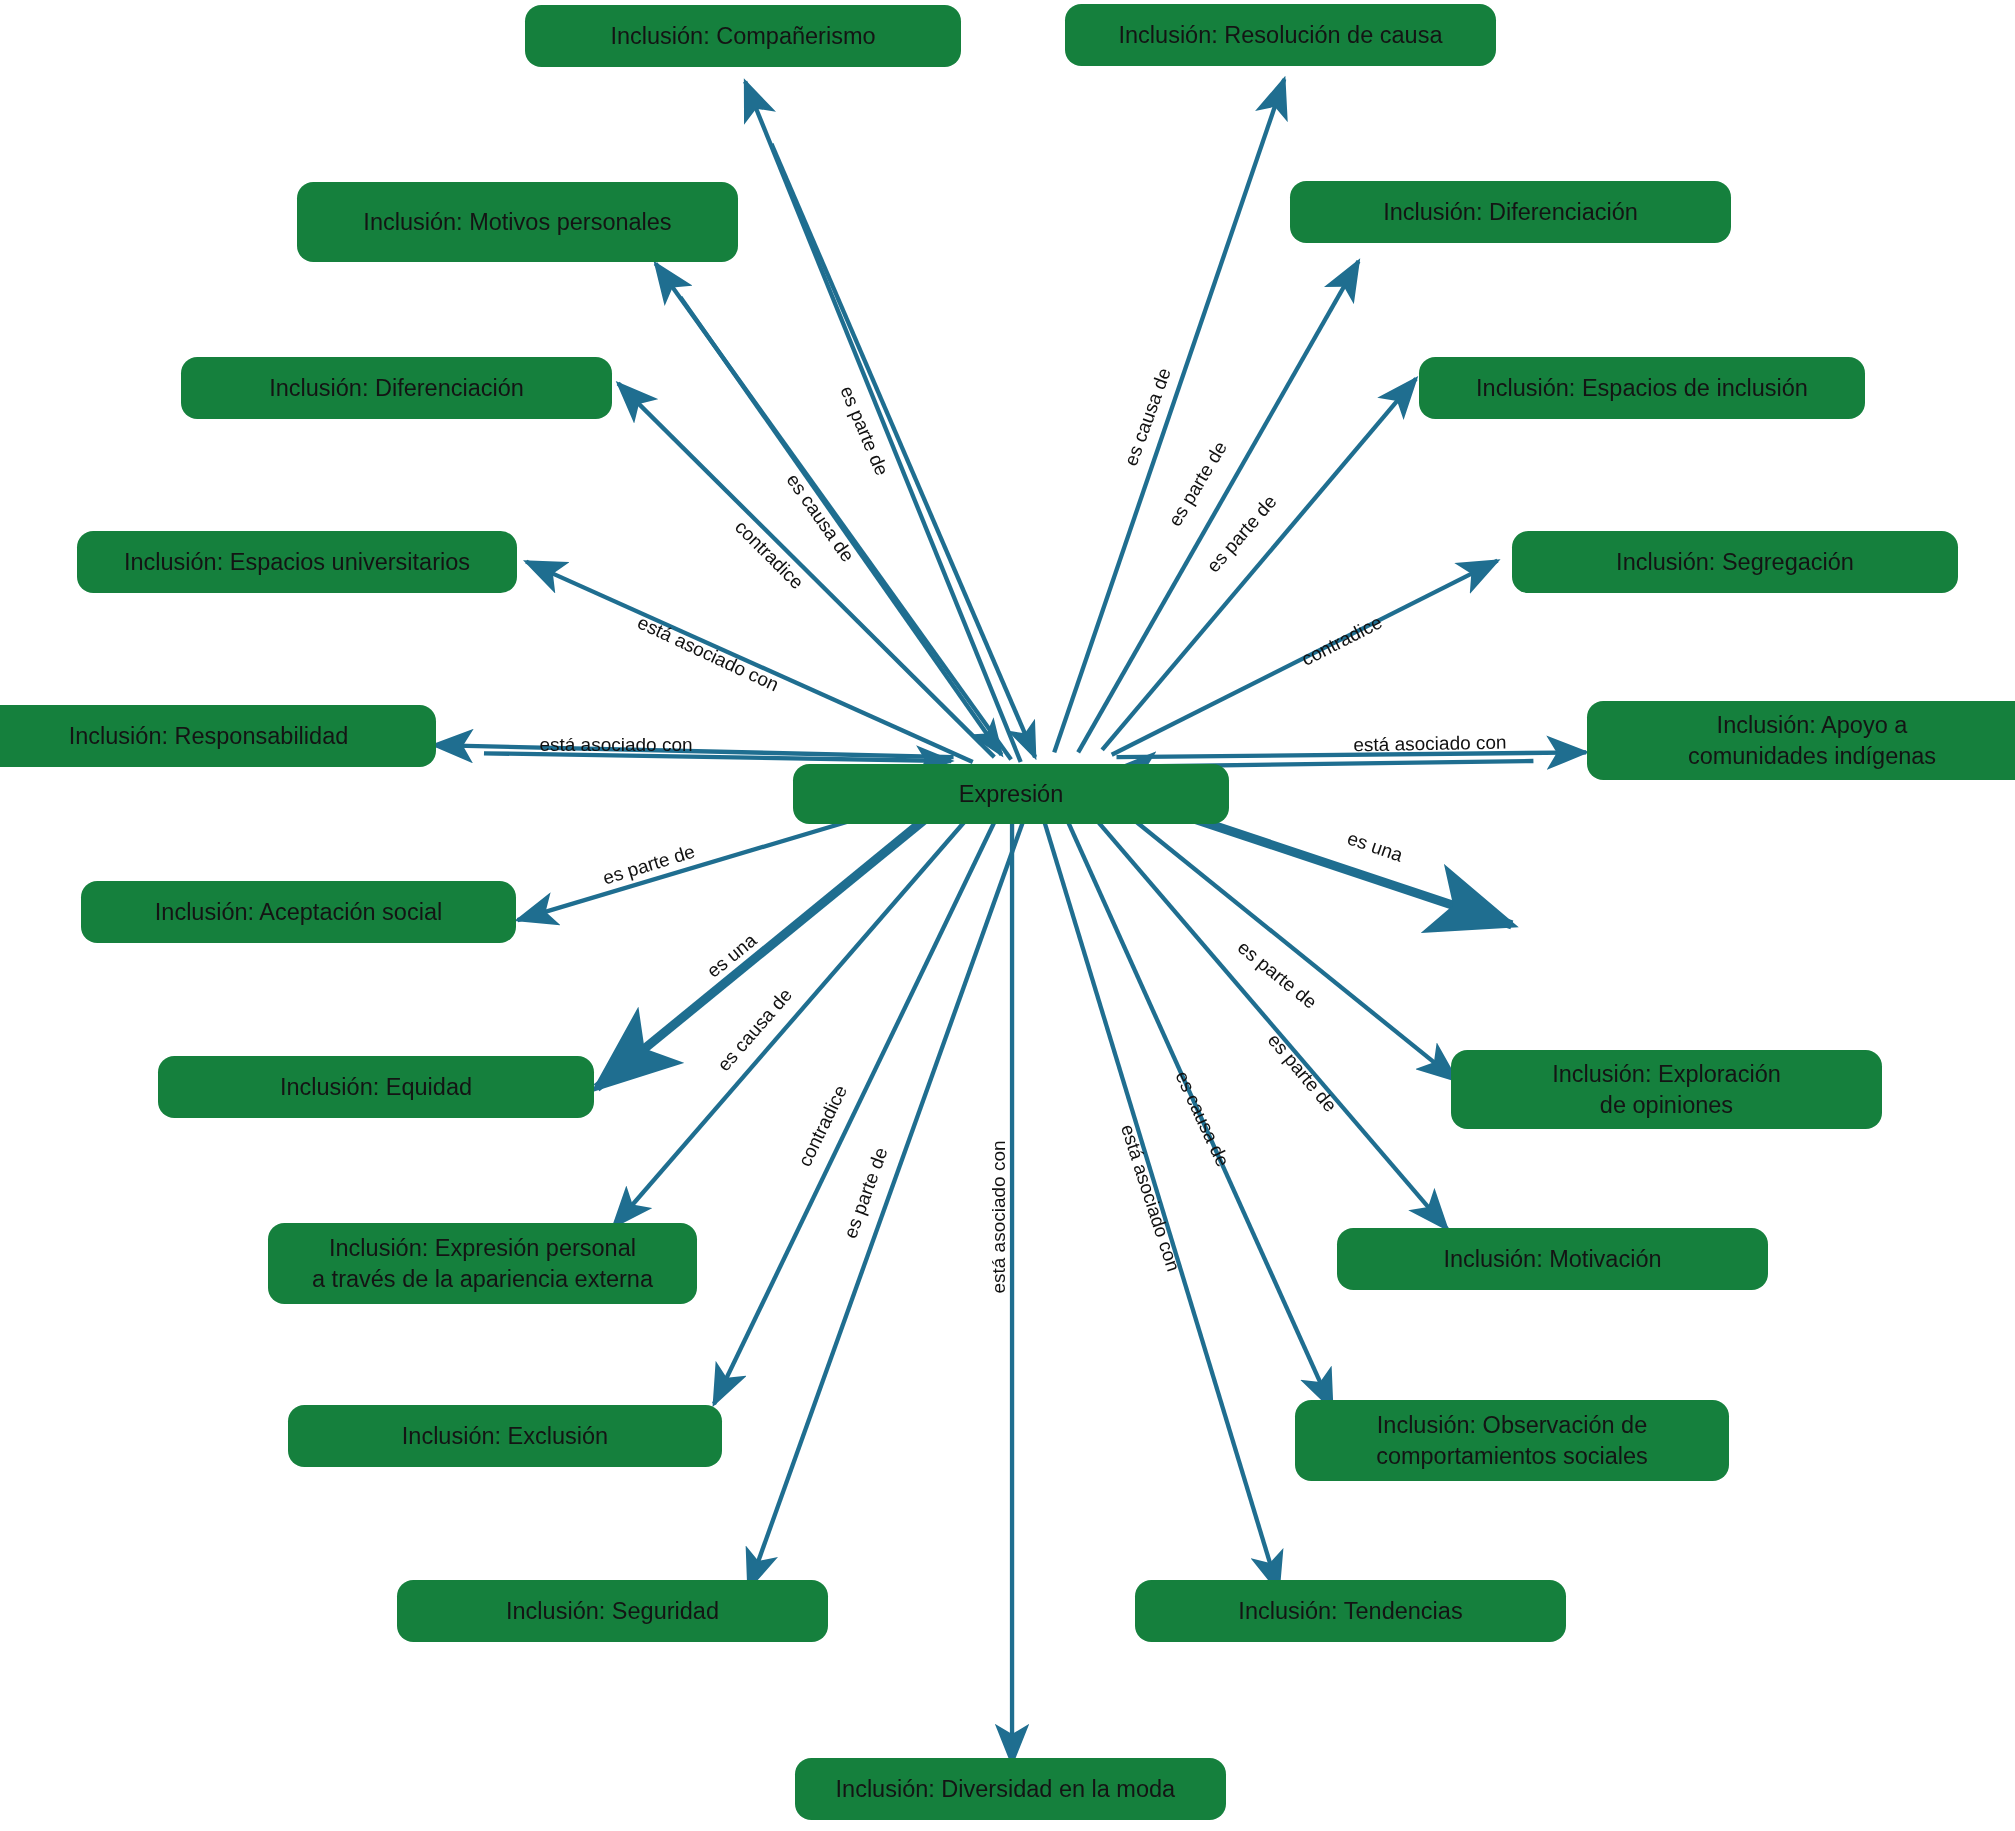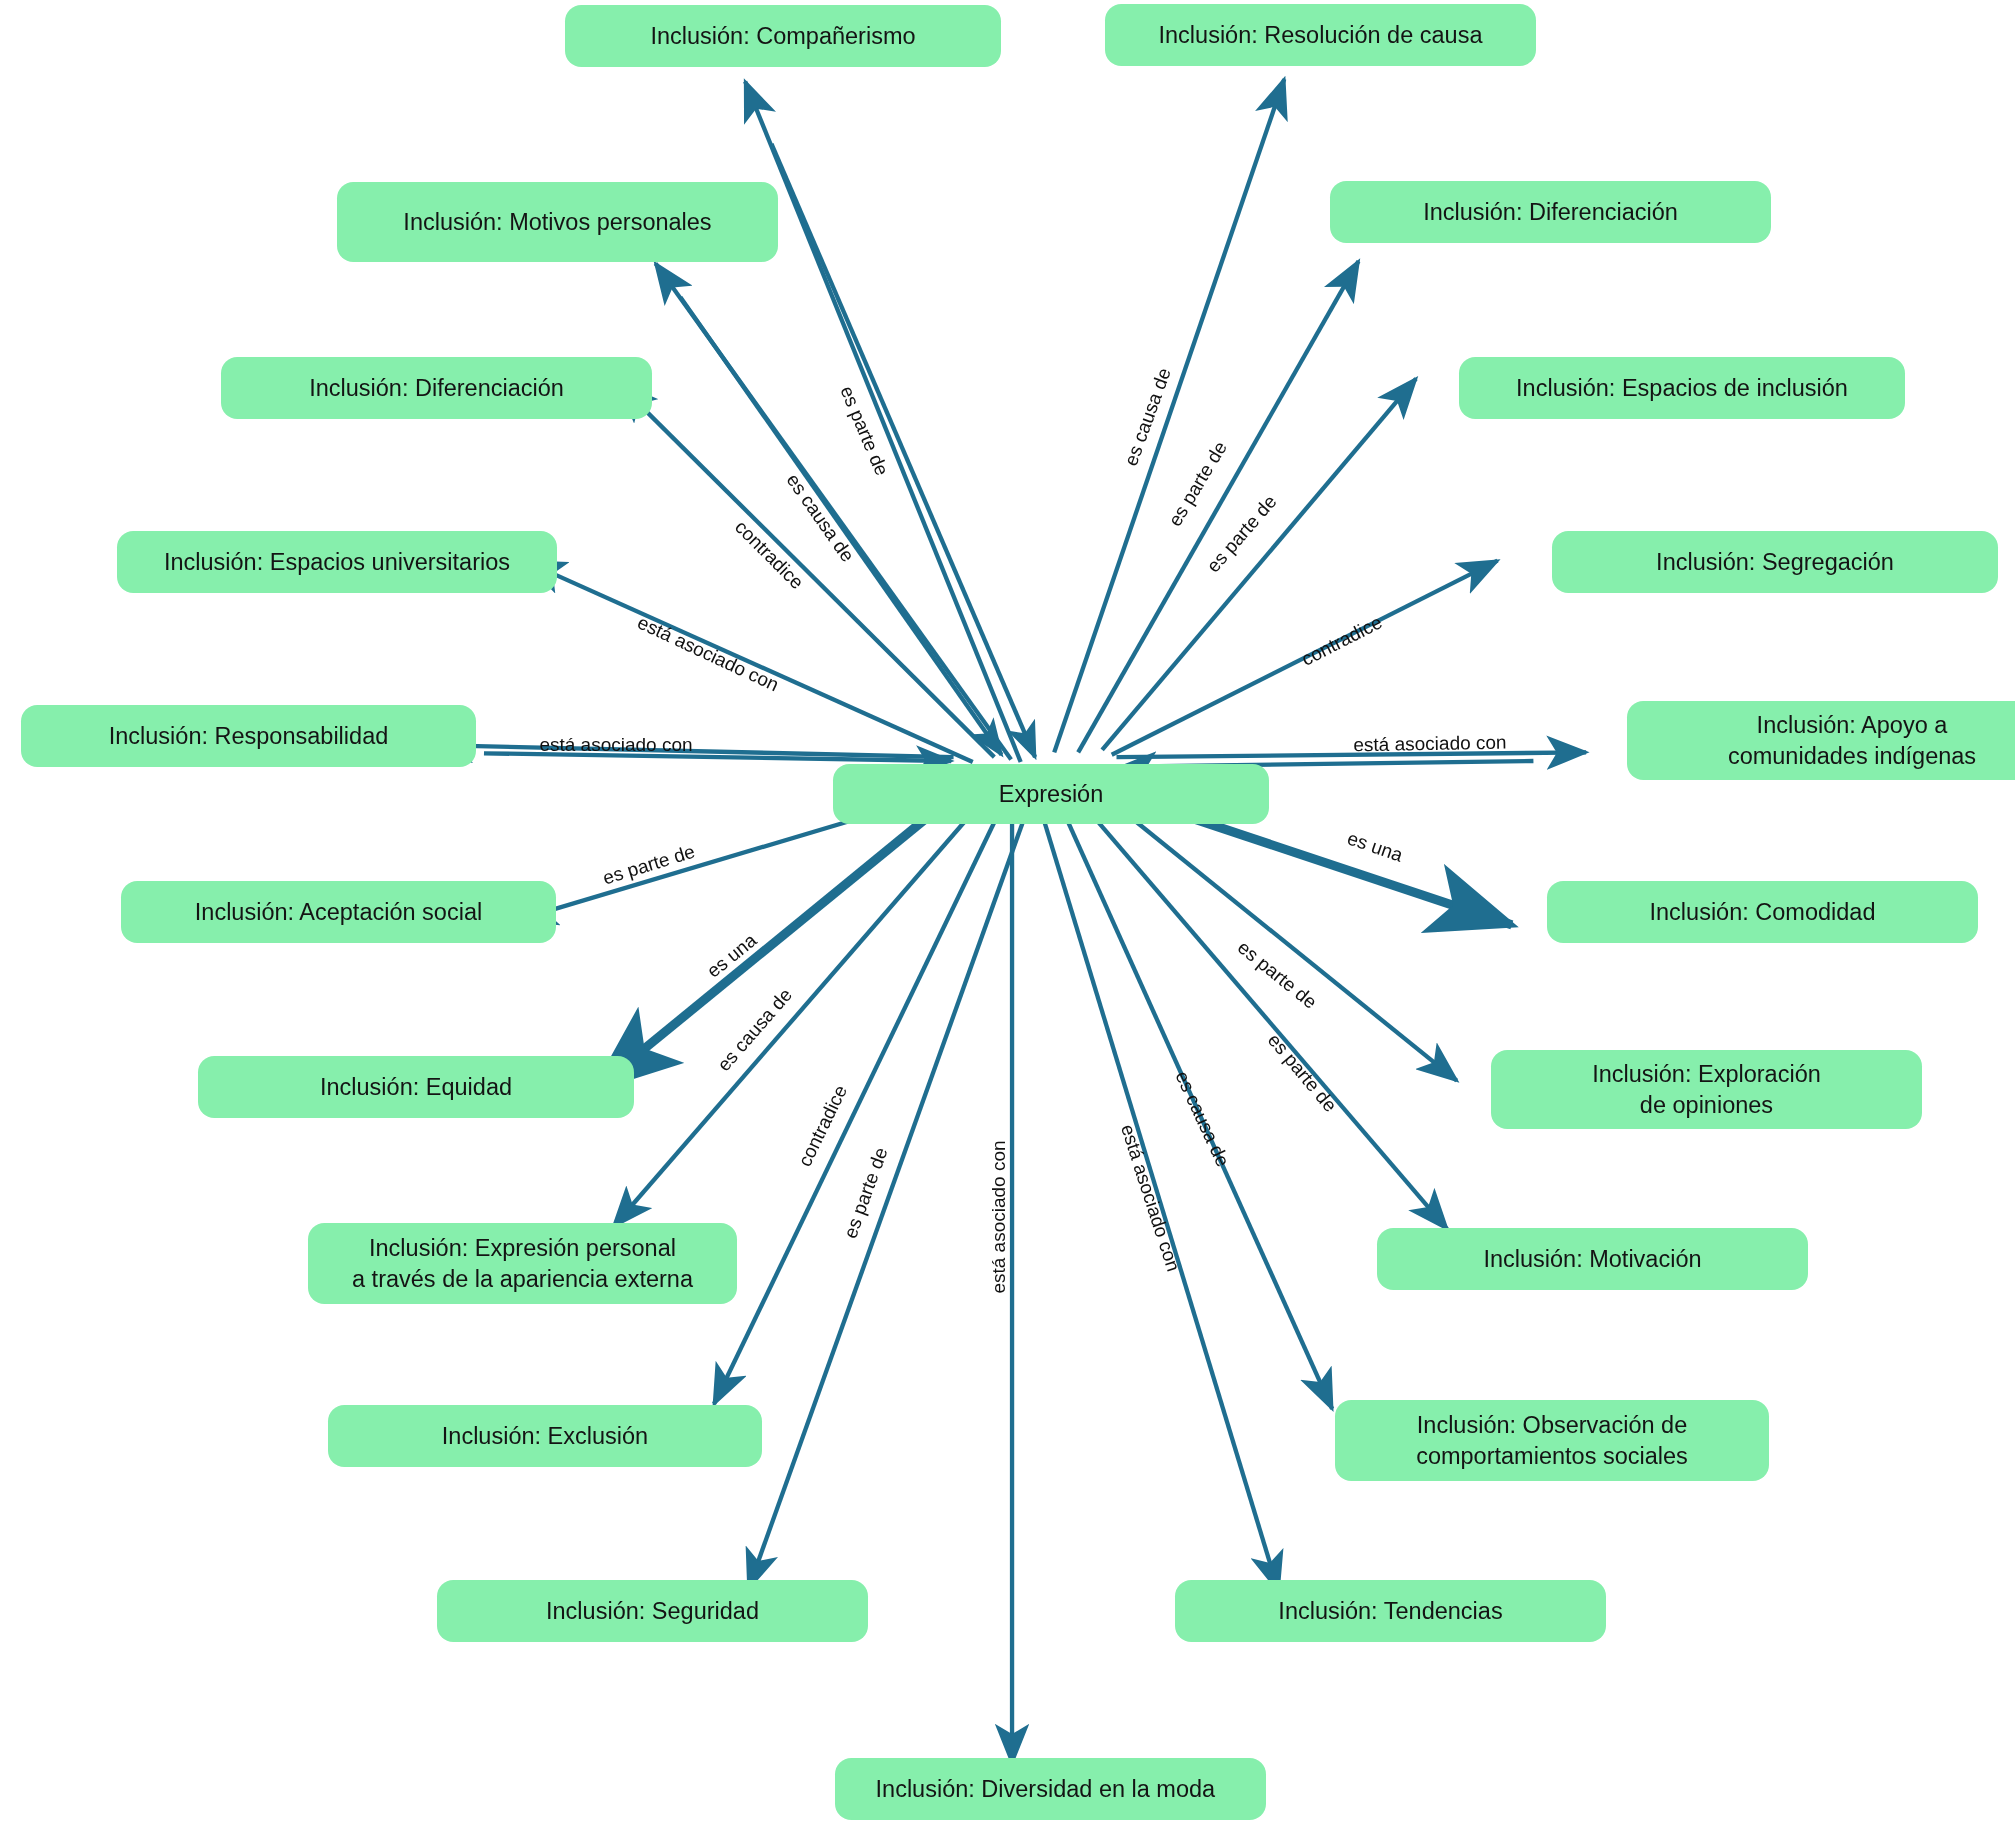--- a/index.html
+++ b/index.html
@@ -1,32 +1,31 @@
 <!DOCTYPE html>
 <html style="font-size:7.7px"><head>
 <meta charset="utf-8">
 <style>
   html,body{margin:0;padding:0;background:#ffffff;}
   body{font-family:"Liberation Sans","DejaVu Sans",sans-serif;}
   #stage{position:relative;width:2015px;height:1832px;background:#ffffff;overflow:hidden;}
   #edges{position:absolute;left:0;top:0;width:2015px;height:1832px;}
   .node{
     position:absolute;
-    background:#86efac;
+    background:#15803d;
     border-radius:16.3px;
     display:flex;
     align-items:center;
     justify-content:center;
     text-align:center;
     color:#141414;
     font-size:23.5px;
     line-height:1.30;
     padding:4.8px 16.3px;
     box-sizing:border-box;
-    margin-left:40px;
   }
   .node.center{font-size:23.5px;}
   .edge-label{
     position:absolute;
     font-size:19px;
     color:#111111;
     white-space:nowrap;
     transform-origin:50% 50%;
     background:transparent;
     pointer-events:none;
@@ -141,23 +140,20 @@
 
   <div class="node node-multiline" style="left:1587px;top:701px;width:450px;height:79px;white-space:pre-line;">
     <span>Inclusión: Apoyo a
 comunidades indígenas</span>
   </div>
 
   <div class="node" style="left:81px;top:881px;width:435px;height:62px;">
     <span>Inclusión: Aceptación social</span>
   </div>
 
-  <div class="node" style="left:1507px;top:881px;width:431px;height:62px;">
-    <span>Inclusión: Comodidad</span>
-  </div>
 
   <div class="node" style="left:158px;top:1056px;width:436px;height:62px;">
     <span>Inclusión: Equidad</span>
   </div>
 
   <div class="node node-multiline" style="left:1451px;top:1050px;width:431px;height:79px;white-space:pre-line;">
     <span>Inclusión: Exploración
 de opiniones</span>
   </div>
 

